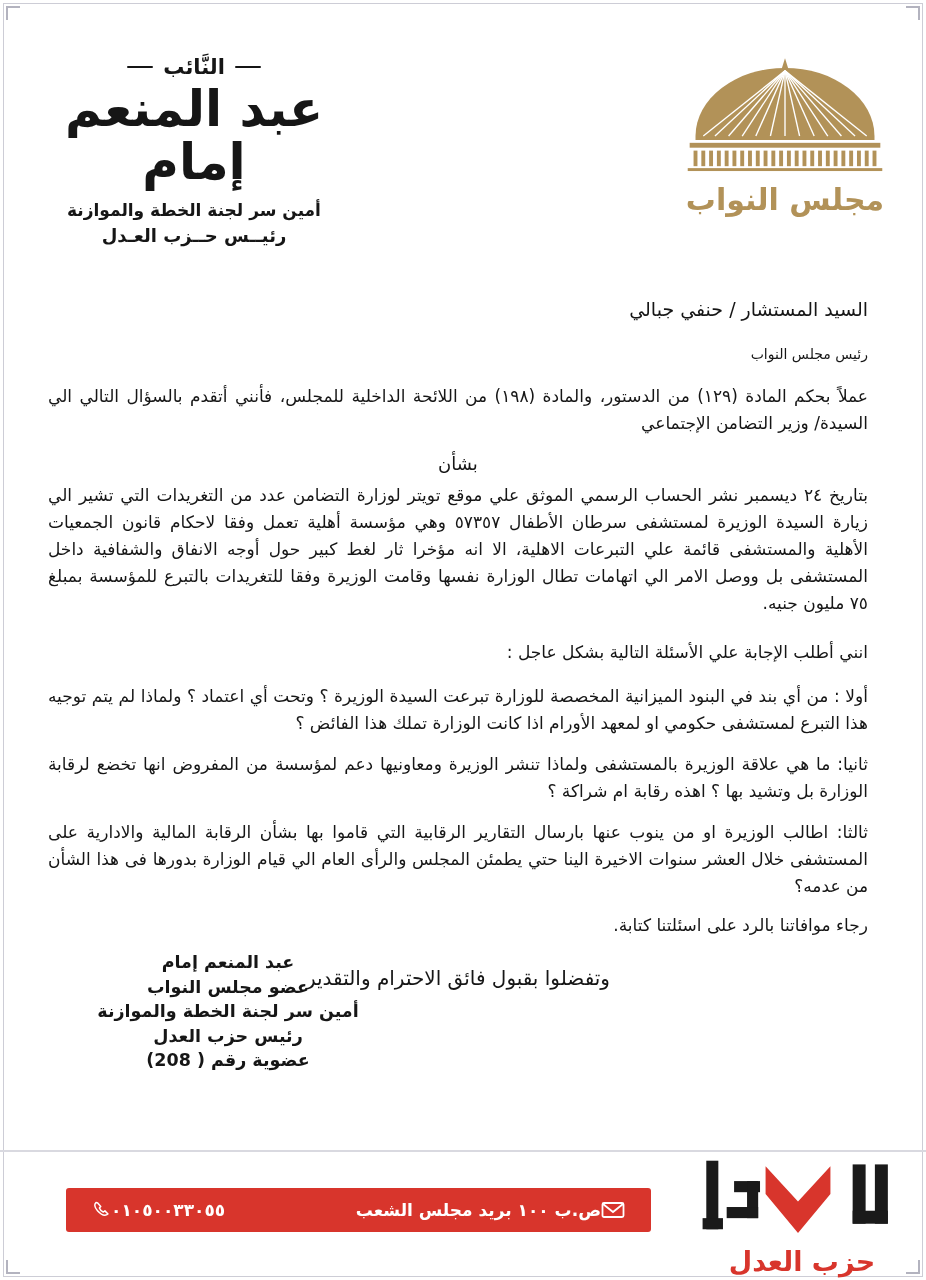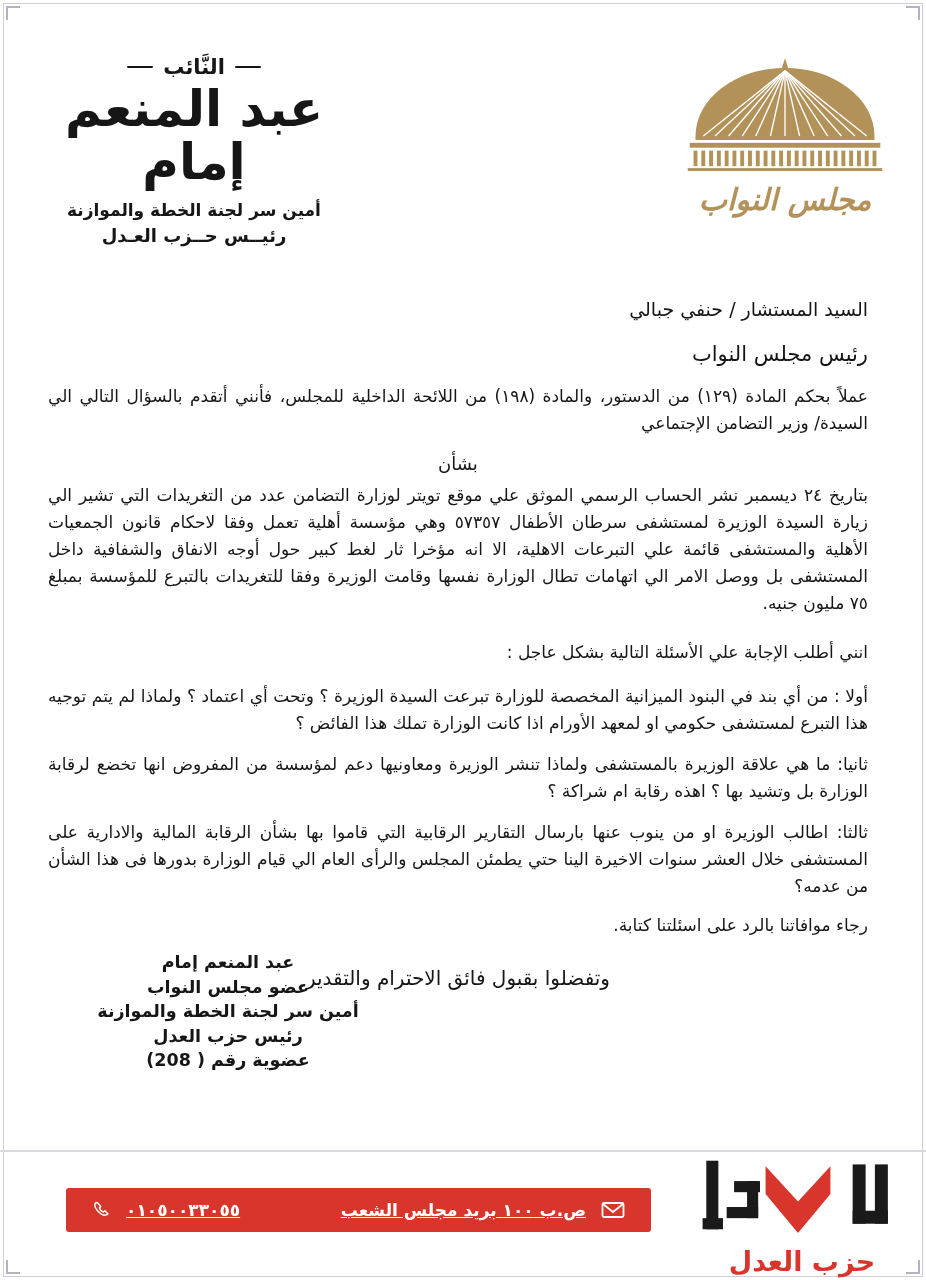--- a/index.html
+++ b/index.html
@@ -21,45 +21,45 @@
   .mp-logo{position:absolute;top:55px;left:44px;width:300px;text-align:center;direction:rtl;}
   .mp-top{display:flex;align-items:center;justify-content:center;gap:10px;
           font-size:21px;font-weight:bold;}
   .mp-top::before,.mp-top::after{content:"";width:26px;height:2px;background:#151515;border-radius:1px;}
   .mp-name{font-size:50px;font-weight:bold;line-height:1.05;margin-top:4px;letter-spacing:0;}
   .mp-sub1{font-size:17px;font-weight:bold;margin-top:12px;}
   .mp-sub2{font-size:18px;font-weight:bold;margin-top:5px;}
 
   
   .parl-logo{position:absolute;top:58px;right:34px;width:214px;text-align:center;}
-  .parl-name{font-size:30px;font-weight:bold;margin-top:2px;font-style:italic;}
+  .parl-name{font-size:30px;font-weight:bold;margin-top:2px;}
 
   
   .letter{position:absolute;top:296px;left:48px;right:58px;direction:rtl;
           font-weight:normal;font-size:17px;line-height:27px;text-align:justify;}
   .addr1{font-size:19px;line-height:26px;text-align:right;margin-bottom:19px;}
-  .addr2{font-size:21px;line-height:26px;text-align:right;margin-bottom:16px;}
+  .addr2{font-size:14px;line-height:26px;text-align:right;margin-bottom:16px;}
   .intro{margin-bottom:13px;}
   .subject-label{text-align:center;font-size:18px;margin-bottom:5px;}
   .subject-body{margin-bottom:22px;}
   .request{margin-bottom:17px;}
   .q{margin-bottom:14px;}
   .q3{margin-bottom:12px;}
   .reply{margin-bottom:26px;text-align:right;}
   .closing{text-align:center;font-size:20px;}
 
   .signature{position:absolute;top:950px;left:78px;width:300px;text-align:center;
              direction:rtl;font-weight:bold;font-size:17.5px;line-height:24.5px;}
 
   
   .divider{position:absolute;top:1150px;left:0;right:0;height:2px;background:#d9d9e0;}
   .contact-bar{position:absolute;left:66px;top:1188px;width:585px;height:44px;border-radius:3px;
                display:flex;direction:rtl;align-items:center;justify-content:space-between;
                padding:0 26px;box-sizing:border-box;color:#ffffff;font-weight:bold;font-size:17px;}
-  .bar-group{display:flex;align-items:center;gap:15px;direction:rtl;text-decoration:underline;}
+  .bar-group{display:flex;align-items:center;gap:0;direction:rtl;}
   .party-logo{position:absolute;top:1157px;right:22px;width:204px;text-align:center;}
   .party-name{font-weight:bold;font-size:27px;margin-top:1px;}
   .icon svg{display:block;}
 </style>
 </head>
 <body>
 
 <div class="page">
   <div class="page-border"></div>
   <div class="corner tl"></div>

